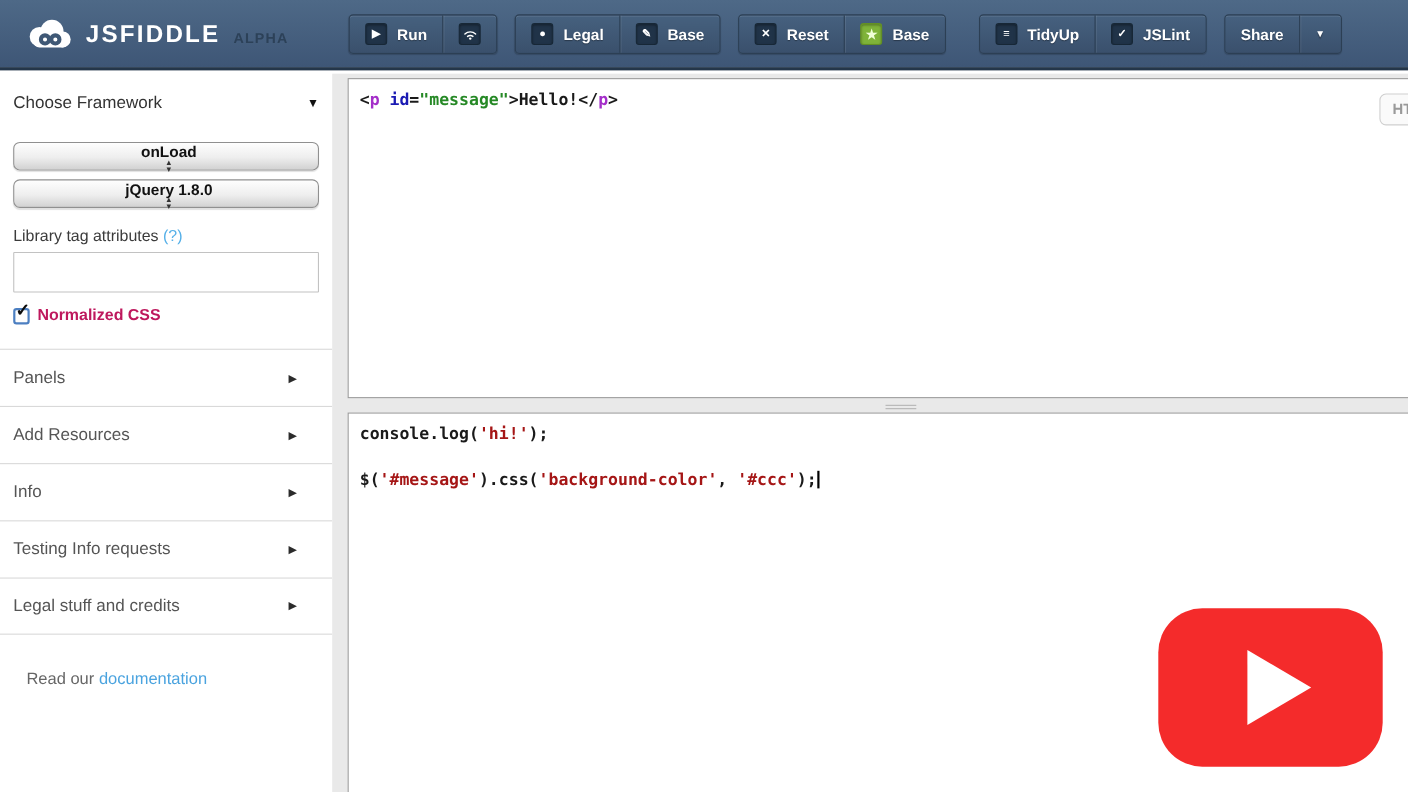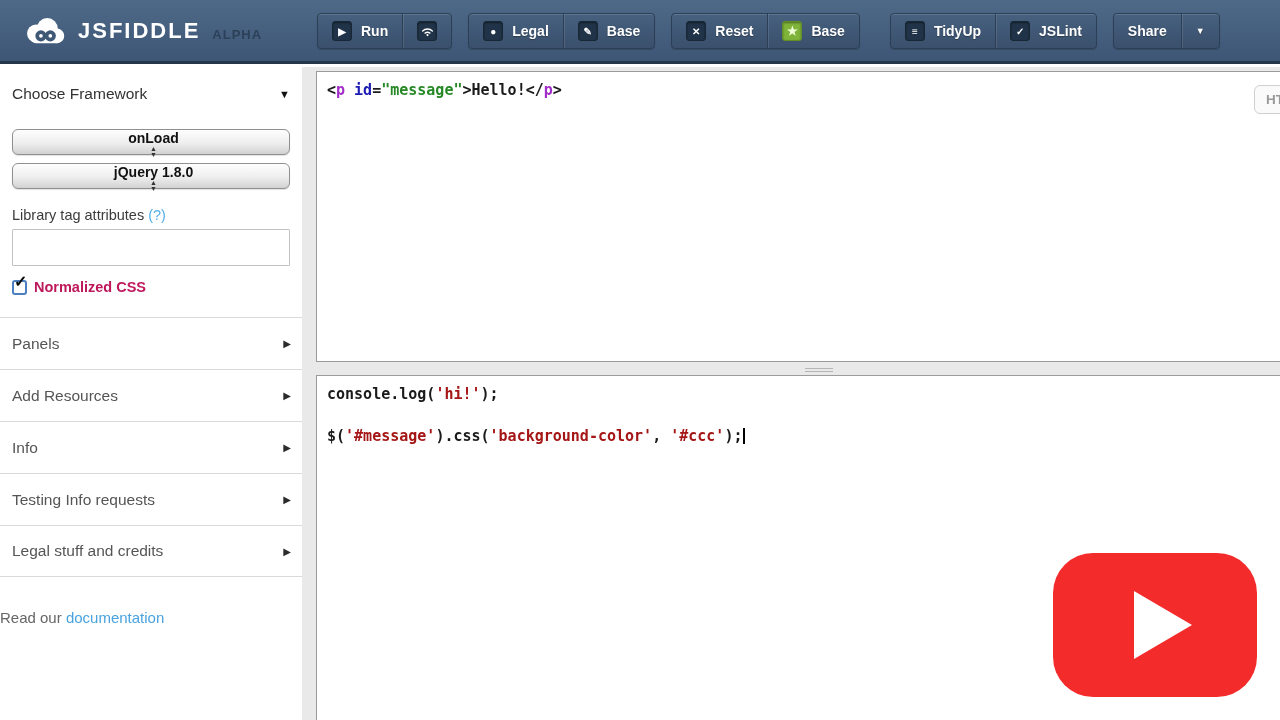--- a/index.html
+++ b/index.html
@@ -63,25 +63,25 @@
     margin-top:6px;width:100%;height:37px;border:1px solid #c2c2c2;background:#fff;
     border-radius:1px;font-size:14px;padding:0 8px;font-family:"Liberation Sans",sans-serif;
   }
   .checkbox-row{margin-top:13px;display:flex;align-items:center;gap:7px;}
   .checkbox{width:15px;height:15px;border:2px solid #4c7fc1;border-radius:3px;background:#fdfdfd;position:relative;cursor:pointer;flex:0 0 auto;}
   .checkbox .mark{position:absolute;left:0;top:-10px;font-size:16px;font-weight:bold;color:#0c0c0c;}
   .checkbox-label{font-size:14.5px;font-weight:bold;color:#be185d;}
   .sections{margin:22px 0 0 0;}
   .section-row{
     height:52px;display:flex;align-items:center;justify-content:space-between;
-    padding:0 11px 0 12px;border-top:1px solid #d9d9d9;font-size:15.5px;color:#555;cursor:pointer;
+    padding:0 32px 0 12px;border-top:1px solid #d9d9d9;font-size:15.5px;color:#555;cursor:pointer;
   }
   .section-row:last-child{border-bottom:1px solid #d9d9d9;}
   .section-arrow{font-size:10px;color:#2b2b2b;}
-  .sidebar-footer{margin-top:32px;padding-left:0;font-size:15px;color:#666;}
+  .sidebar-footer{margin-top:32px;padding-left:24px;font-size:15px;color:#666;}
   .doc-link{color:var(--accent-link);cursor:pointer;}
   
   .main-bg{position:absolute;top:67px;left:302px;right:0;bottom:0;background:#e9e9e9;}
   .panel{position:absolute;background:#fff;border:1px solid #9b9b9b;}
   .html-panel{left:14px;top:4px;right:-2px;height:291px;}
   .js-panel{left:14px;top:308px;right:-2px;bottom:-2px;}
   .code{
     padding:8px 10px;font-family:"DejaVu Sans Mono",monospace;font-size:15px;font-weight:bold;
     line-height:21px;color:#1a1a1a;white-space:pre;
   }

